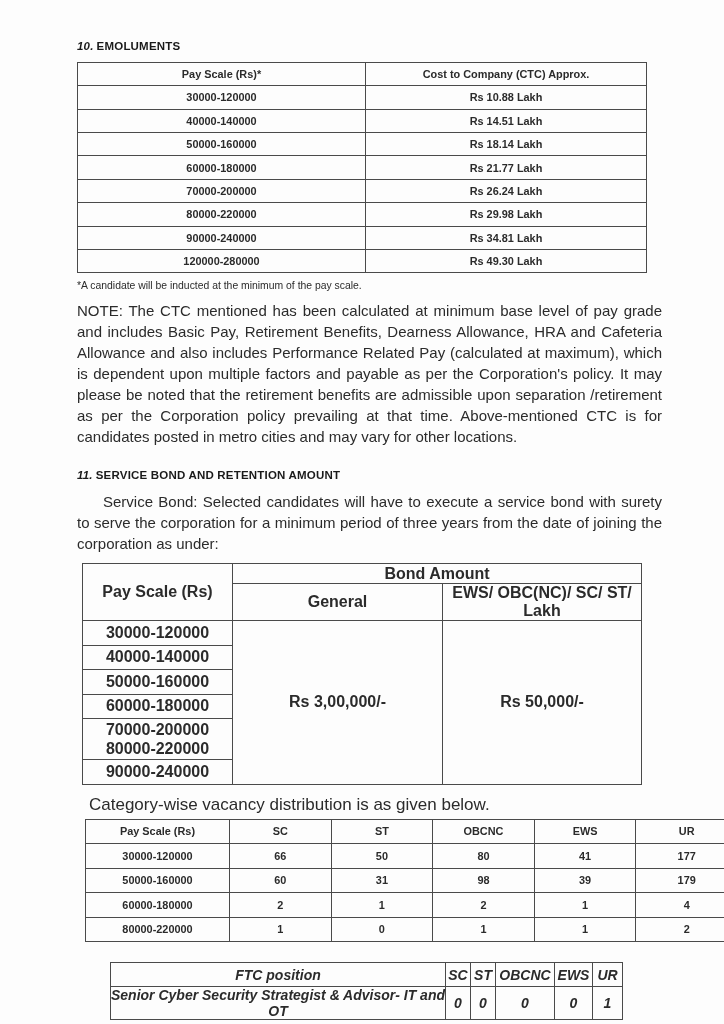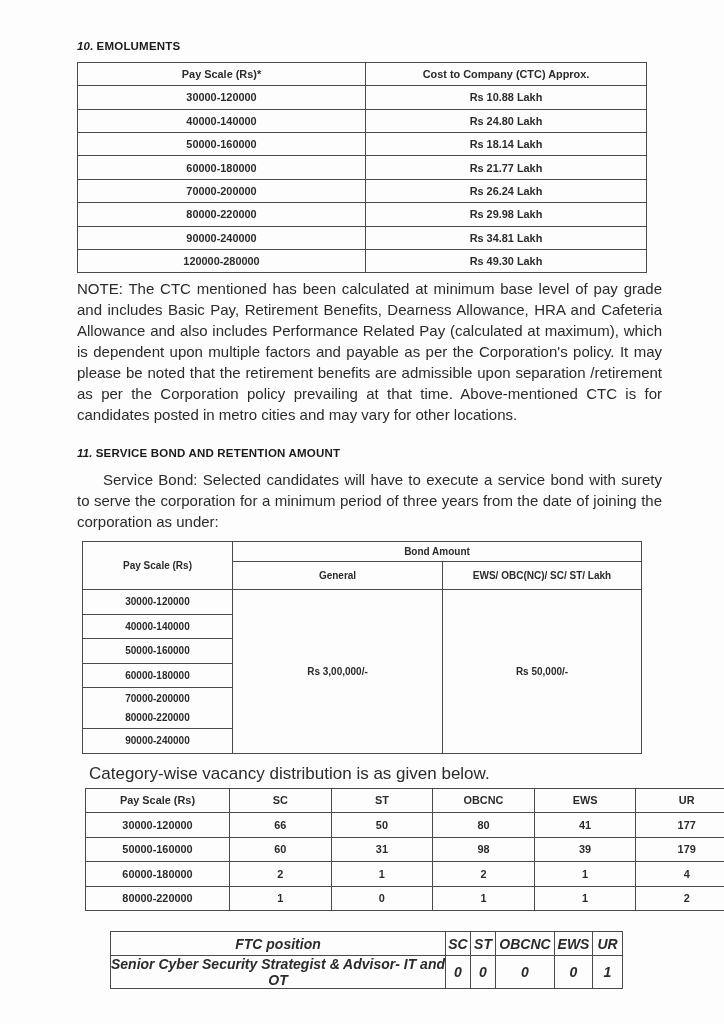--- a/index.html
+++ b/index.html
@@ -88,21 +88,21 @@
   #emoluments-table .col-ctc { width: 281px; }
   #emoluments-table thead th { font-weight: 700; }
 
   
   #bond-table {
     width: 559px;
     margin: 9px 0 0 5px;
     table-layout: fixed;
   }
   #bond-table td, #bond-table th {
-    font-size: 10px;
+    font-size: 16px;
   }
   #bond-table .c1 { width: 150px; }
   #bond-table .c2 { width: 210px; }
   #bond-table .c3 { width: 199px; }
   #bond-table .hd-tall { height: 46px; }
   #bond-table .hd-1 { height: 19px; }
   #bond-table .hd-2 { height: 27px; }
   #bond-table .payrow { height: 23.5px; }
   #bond-table .payrow-double { height: 40px; line-height: 19px; }
 
@@ -160,21 +160,21 @@
         <th>Cost to Company (CTC) Approx.</th>
       </tr>
     </thead>
     <tbody>
       <tr>
         <td>30000-120000</td>
         <td>Rs 10.88 Lakh</td>
       </tr>
       <tr>
         <td>40000-140000</td>
-        <td>Rs 24.80 Lakh</td>
+        <td>Rs 14.51 Lakh</td>
       </tr>
       <tr>
         <td>50000-160000</td>
         <td>Rs 18.14 Lakh</td>
       </tr>
       <tr>
         <td>60000-180000</td>
         <td>Rs 21.77 Lakh</td>
       </tr>
       <tr>
@@ -189,20 +189,21 @@
         <td>90000-240000</td>
         <td>Rs 34.81 Lakh</td>
       </tr>
       <tr>
         <td>120000-280000</td>
         <td>Rs 49.30 Lakh</td>
       </tr>
     </tbody>
   </table>
 
+  <p class="note-small">*A candidate will be inducted at the minimum of the pay scale.</p>
 
   <p class="body-text" style="margin-top:5px;">NOTE: The CTC mentioned has been calculated at minimum base level of pay grade and includes Basic Pay, Retirement Benefits, Dearness Allowance, HRA and Cafeteria Allowance and also includes Performance Related Pay (calculated at maximum), which is dependent upon multiple factors and payable as per the Corporation's policy. It may please be noted that the retirement benefits are admissible upon separation /retirement as per the Corporation policy prevailing at that time. Above-mentioned CTC is for candidates posted in metro cities and may vary for other locations.</p>
 
   <div class="gap-b"></div>
 
   <h2 class="section-heading">
     <span class="num">11.</span><span>SERVICE BOND AND RETENTION AMOUNT</span>
   </h2>
 
   <p class="body-text indent">Service Bond: Selected candidates will have to execute a service bond with surety to serve the corporation for a minimum period of three years from the date of joining the corporation as under:</p>

